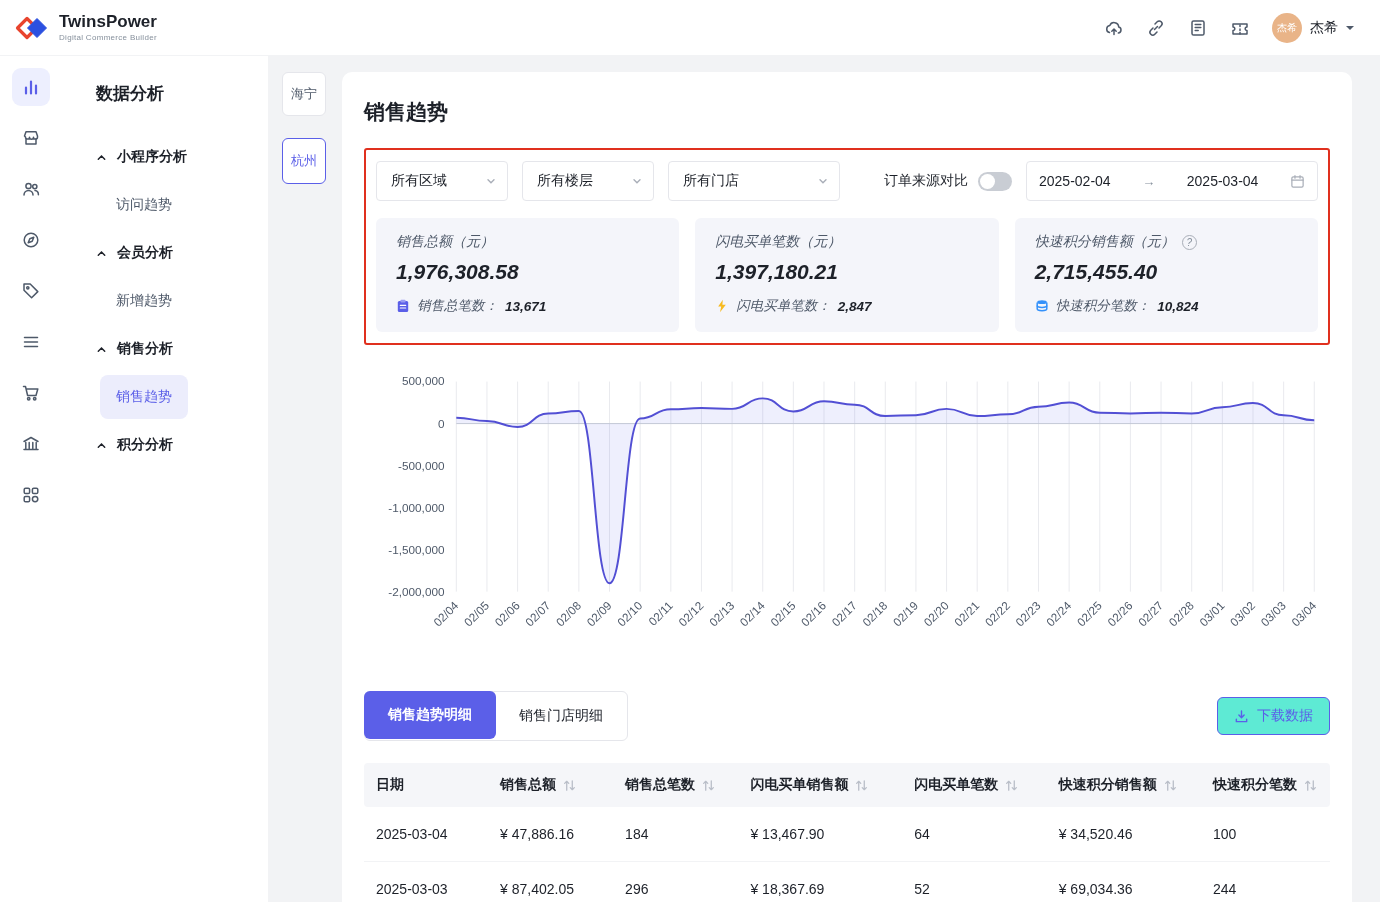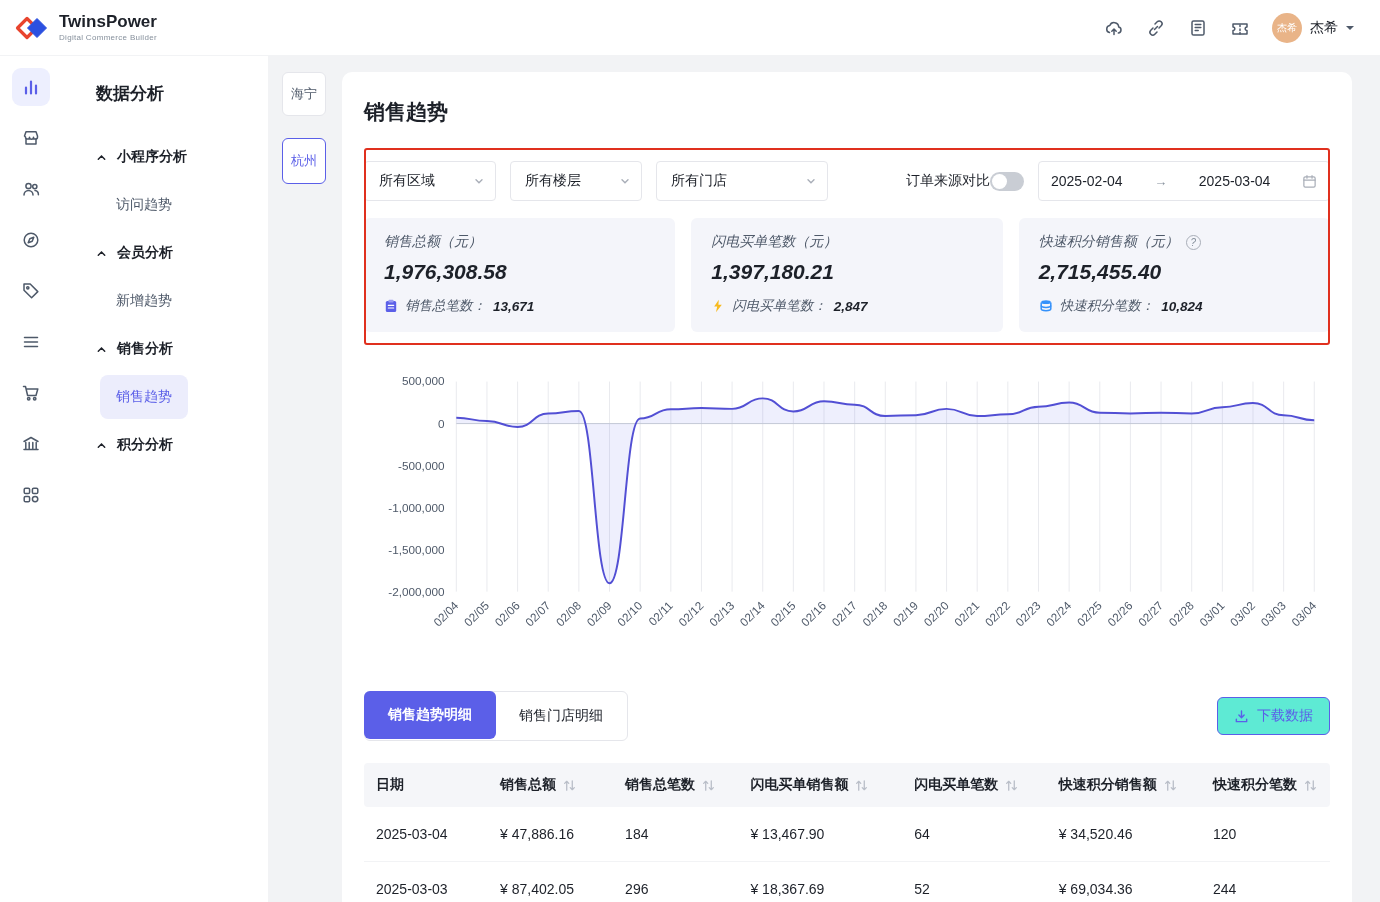--- a/index.html
+++ b/index.html
@@ -41,31 +41,31 @@
   .content { flex:1; padding:16px 28px 0 14px; display:flex; gap:16px; align-items:flex-start; }
   .city-col { display:flex; flex-direction:column; gap:22px; }
   .city-btn { width:44px; height:44px; background:#fff; border:1px solid #e5e6eb; border-radius:6px;
     font-size:13px; color:#4e5969; display:flex; align-items:center; justify-content:center; cursor:pointer; }
   .city-btn.active { border:1.6px solid #5b5fe8; color:#5b5fe8; height:46px; font-weight:500; }
 
   .main-card { flex:1; background:#fff; border-radius:10px; padding:26px 22px; min-height:830px; }
   .page-title { font-size:21px; font-weight:700; margin-bottom:22px; }
 
   
-  .annotated { position:relative; padding:13px 0; margin-bottom:18px; }
+  .annotated { position:relative; padding:13px 12px; margin-bottom:18px; }
   .red-box { position:absolute; inset:0; border:2.5px solid #e0301e; border-radius:3px; pointer-events:none; }
 
   .filter-row { display:flex; align-items:center; gap:14px; margin-bottom:17px; }
   .select { height:40px; background:#fff; border:1px solid #e5e6eb; border-radius:4px;
     display:flex; align-items:center; justify-content:space-between; padding:0 10px 0 14px;
     font-size:14px; color:#1d2129; cursor:pointer; }
   .select .chev-dn { color:#a9aeb8; }
   .sel-region,.sel-floor { width:132px; }
   .sel-store { width:172px; }
-  .toggle-group { margin-left:auto; display:flex; align-items:center; gap:0; font-size:14px; }
+  .toggle-group { margin-left:auto; display:flex; align-items:center; gap:10px; font-size:14px; }
   .switch { width:34px; height:19px; border-radius:10px; background:#c9cdd4; position:relative; cursor:pointer; }
   .switch::after { content:""; position:absolute; left:2px; top:2px; width:15px; height:15px;
     border-radius:50%; background:#fff; }
   .date-range { width:292px; height:40px; border:1px solid #e5e6eb; border-radius:4px;
     display:flex; align-items:center; justify-content:space-between; padding:0 12px;
     font-size:14px; color:#1d2129; cursor:pointer; }
   .date-arrow { color:#86909c; font-size:13px; }
 
   .stats-row { display:flex; gap:16px;font-style:italic; }
   .stat-card { flex:1; background:#f4f5fa; border-radius:6px; padding:15px 20px 17px; }
@@ -488,21 +488,21 @@
             </tr>
           </thead>
         <tbody>
             <tr>
               <td>2025-03-04</td>
               <td>¥ 47,886.16</td>
               <td>184</td>
               <td>¥ 13,467.90</td>
               <td>64</td>
               <td>¥ 34,520.46</td>
-              <td>120</td>
+              <td>100</td>
             </tr>
             <tr>
               <td>2025-03-03</td>
               <td>¥ 87,402.05</td>
               <td>296</td>
               <td>¥ 18,367.69</td>
               <td>52</td>
               <td>¥ 69,034.36</td>
               <td>244</td>
             </tr>

